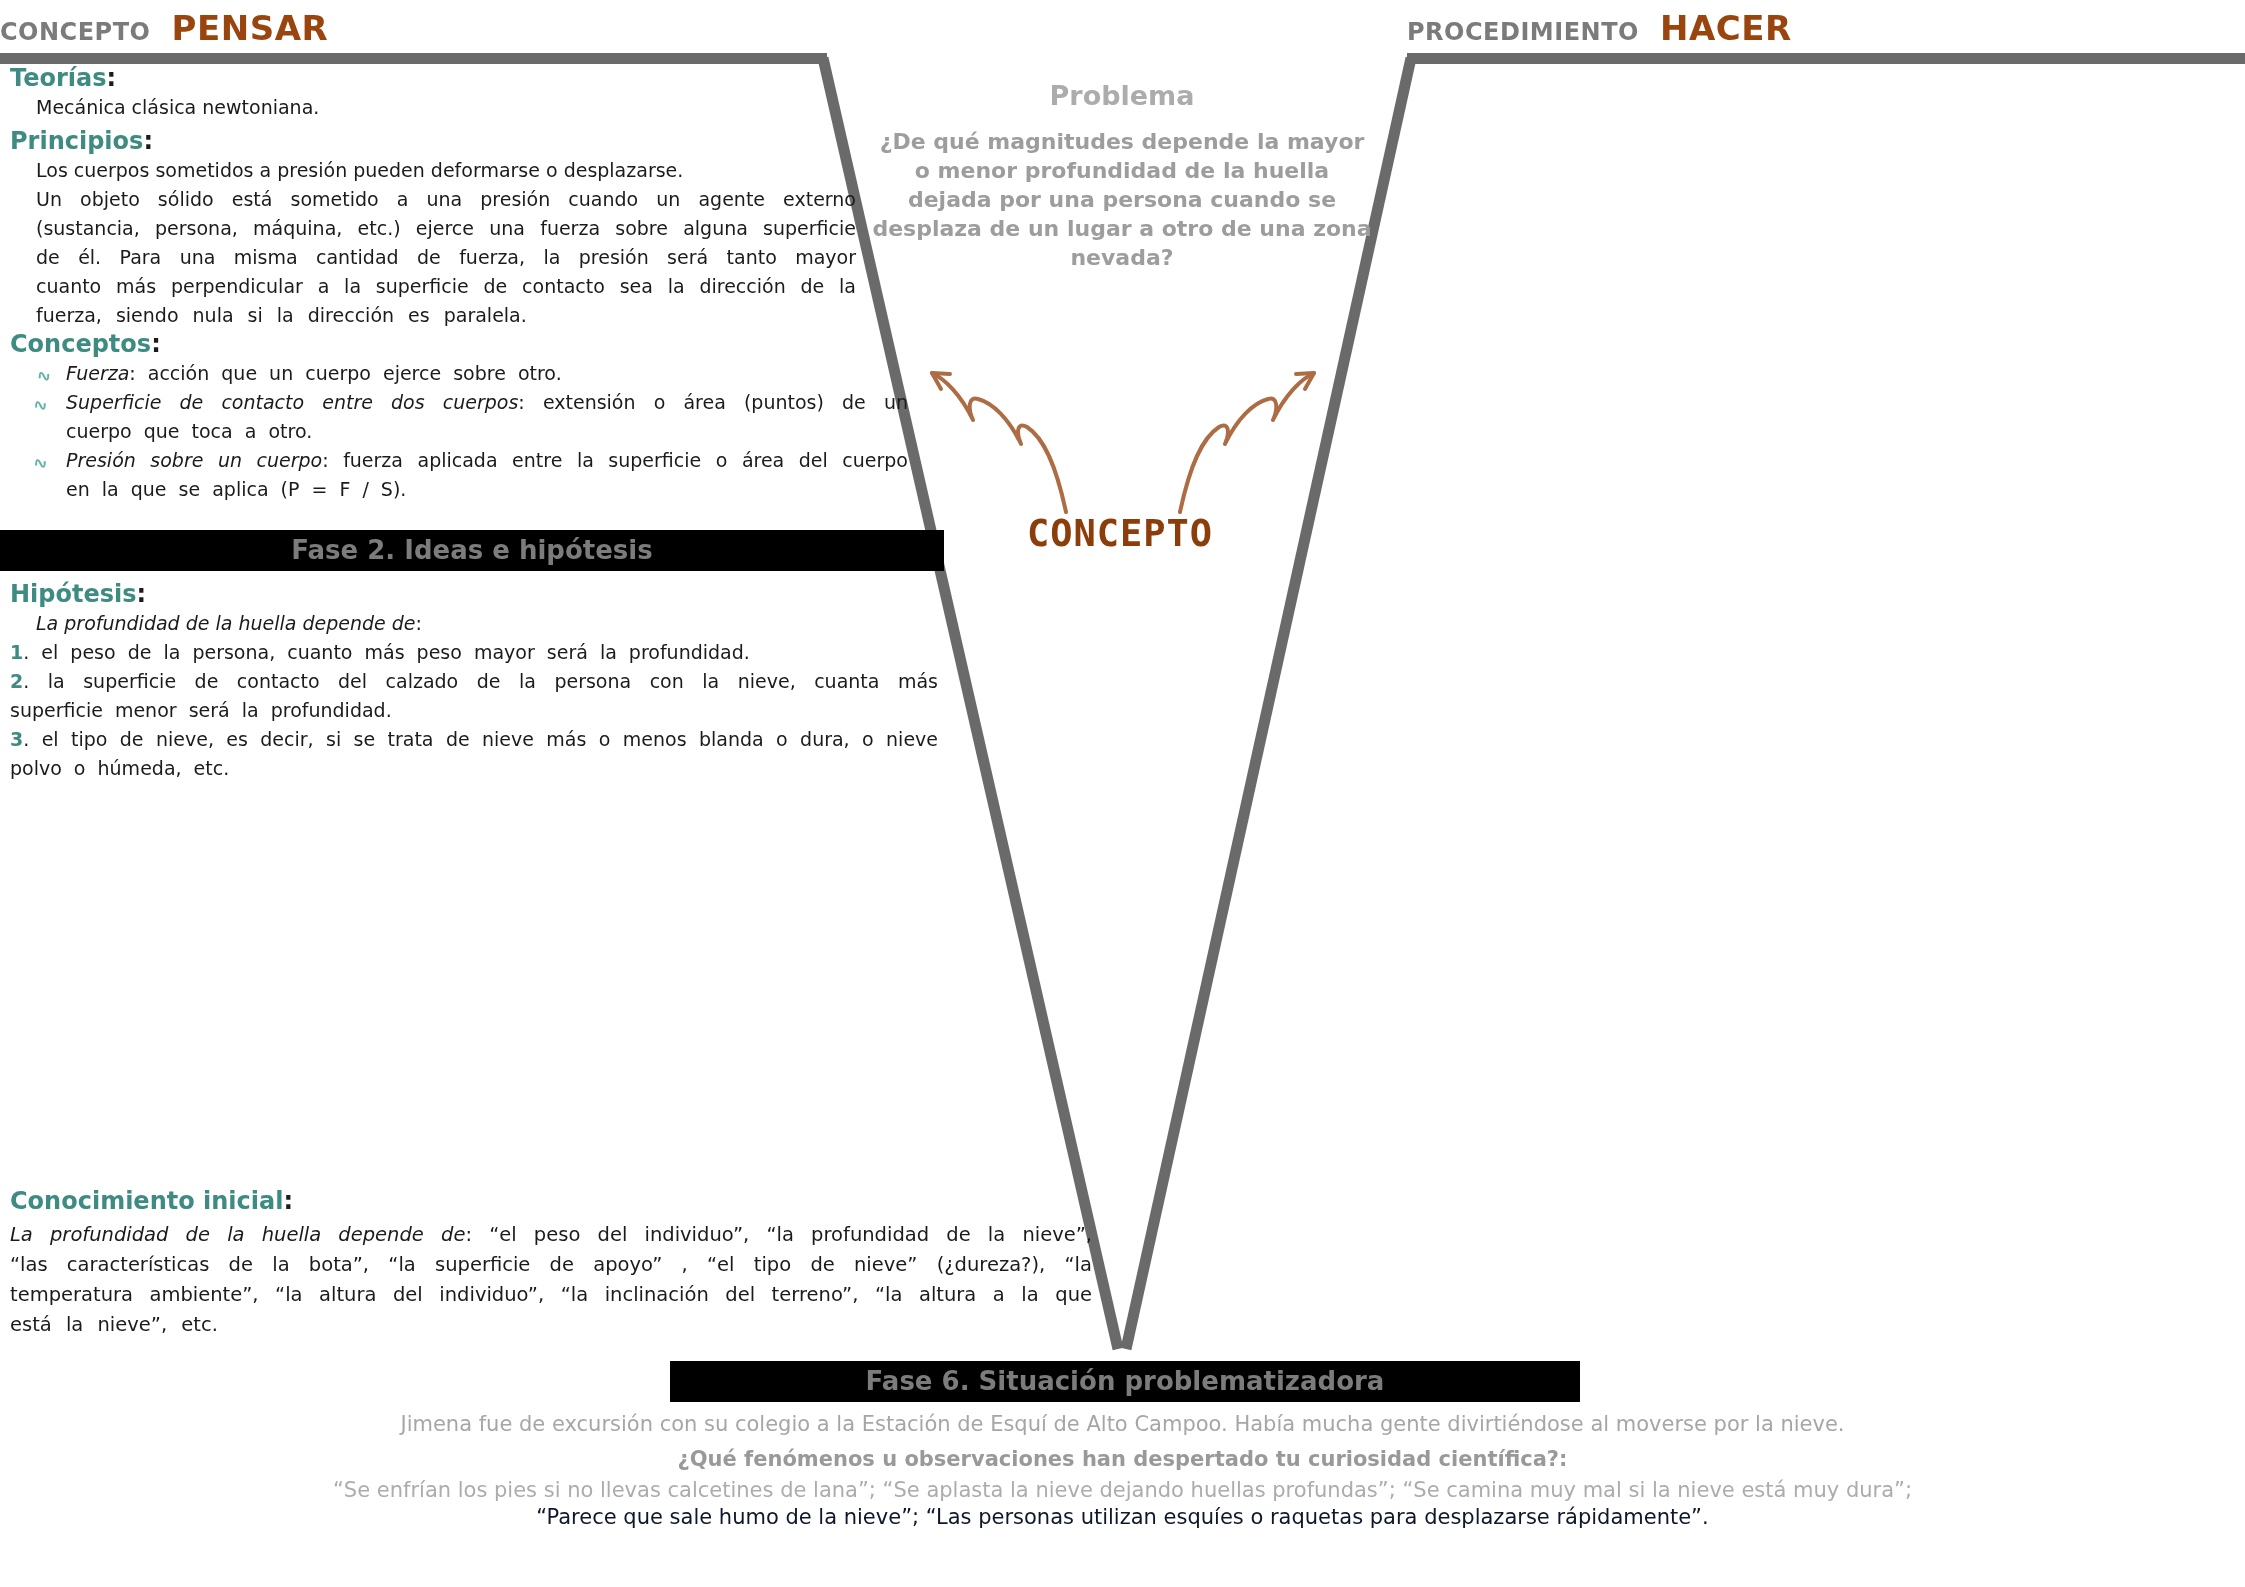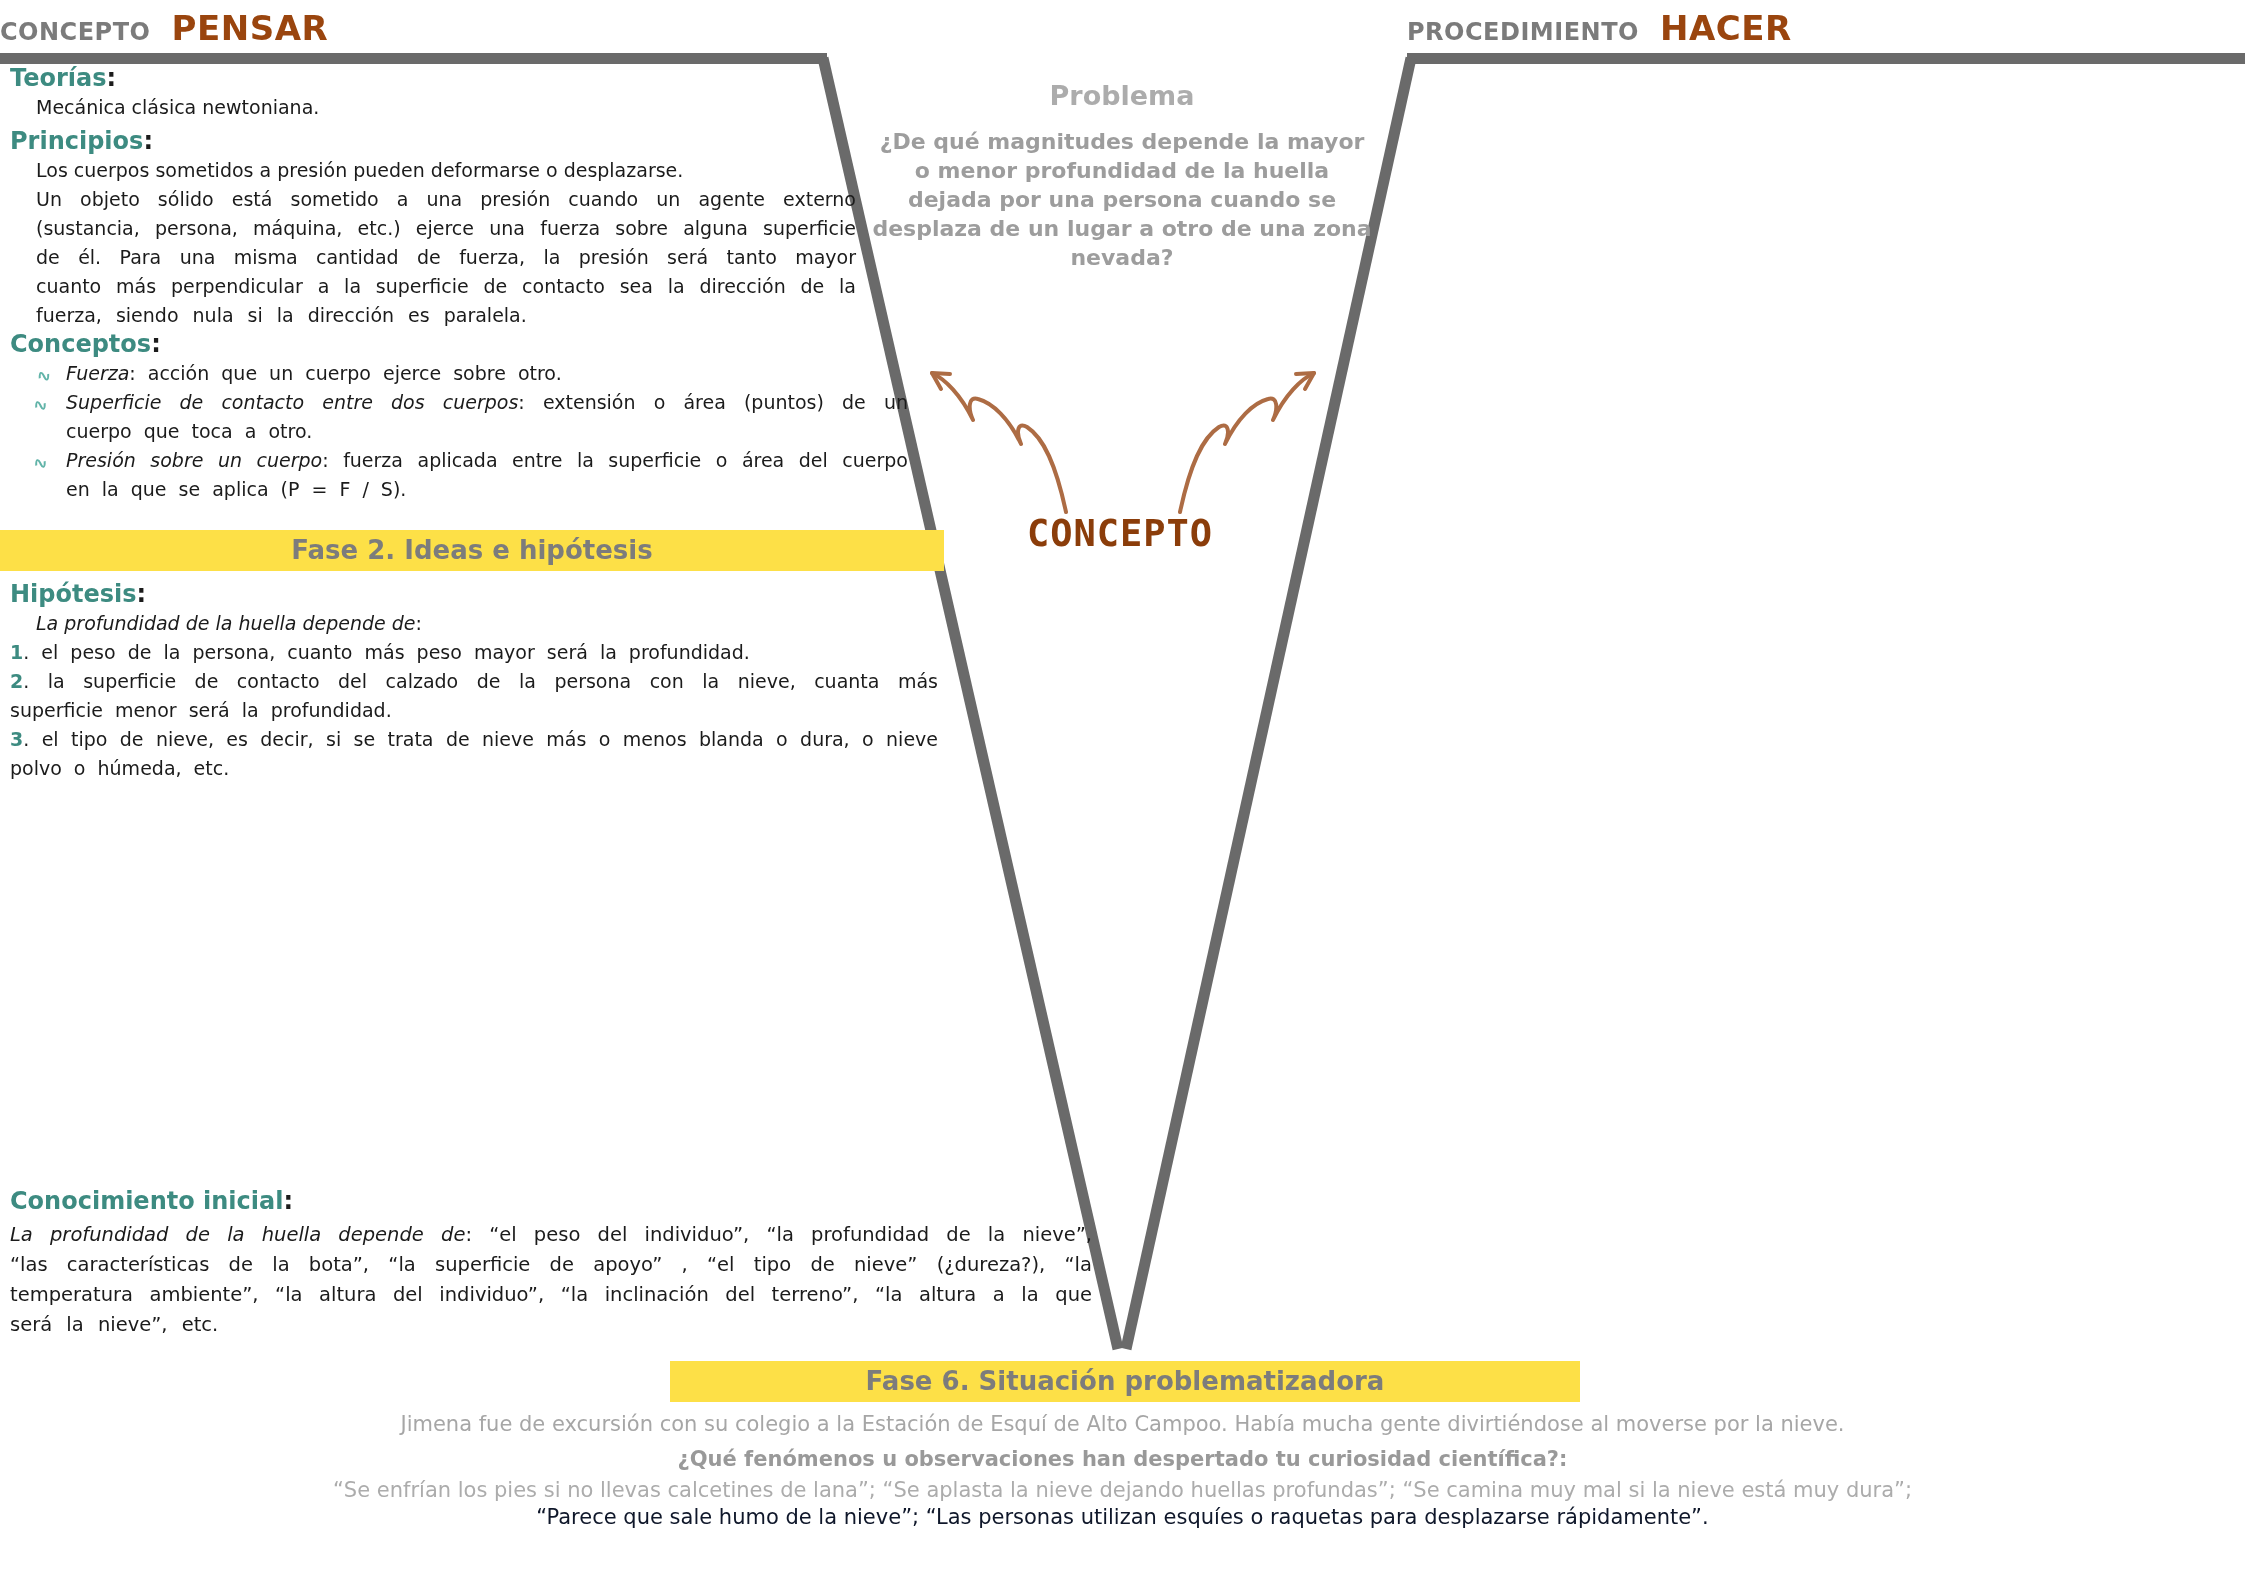--- a/index.html
+++ b/index.html
@@ -35,21 +35,21 @@
   .bullet-icon{flex:0 0 30px;color:#62b4a9;font-weight:bold;font-size:18px;
                transform:rotate(-14deg);transform-origin:center;}
   .bullet-text{text-align:justify;word-spacing:6px;}
   .hyp{margin:0;text-align:justify;word-spacing:6px;}
   .hypnum{color:#3d8b81;font-weight:bold;}
 
   .hipotesis{position:absolute;left:10px;top:580px;width:928px;font-size:19px;line-height:29px;}
   .conocimiento{position:absolute;left:10px;top:1186px;width:1082px;font-size:19.5px;line-height:30px;}
 
   
-  .fasebar{position:absolute;height:41px;background:#fde047;text-align:center;
+  .fasebar{position:absolute;height:41px;background:#000000;text-align:center;
            font-size:26px;font-weight:bold;color:#7c7c7c;line-height:41px;}
   .fase2{left:0;top:530px;width:944px;}
   .fase1{left:670px;top:1361px;width:910px;}
 
   
   .bline{position:absolute;left:0;width:2245px;text-align:center;}
   .b1{top:1412px;font-size:21px;color:#a6a6a6;}
   .b2{top:1447px;font-size:21px;font-weight:bold;color:#999999;}
   .b3{top:1478px;font-size:21px;color:#acacac;}
   .b4{top:1505px;font-size:21px;color:#0f172a;}
@@ -120,21 +120,21 @@
   <div class="hipotesis">
     <p class="sec-label"><span class="teal">Hipótesis</span><span class="dark">:</span></p>
     <p class="indent"><i>La profundidad de la huella depende de</i><span>:</span></p>
     <p class="hyp indent"><span class="hypnum">1</span><span>. el peso de la persona, cuanto más peso mayor será la profundidad.</span></p>
     <p class="hyp indent"><span class="hypnum">2</span><span>. la superficie de contacto del calzado de la persona con la nieve, cuanta más superficie menor será la profundidad.</span></p>
     <p class="hyp indent"><span class="hypnum">3</span><span>. el tipo de nieve, es decir, si se trata de nieve más o menos blanda o dura, o nieve polvo o húmeda, etc.</span></p>
   </div>
 
   <div class="conocimiento">
     <p class="sec-label"><span class="teal">Conocimiento inicial</span><span class="dark">:</span></p>
-    <p class="just" style="margin:4px 0 0 0"><i>La profundidad de la huella depende de</i><span>: “el peso del individuo”, “la profundidad de la nieve”, “las características de la bota”, “la superficie de apoyo” , “el tipo de nieve” (¿dureza?), “la temperatura ambiente”, “la altura del individuo”, “la inclinación del terreno”, “la altura a la que será la nieve”, etc.</span></p>
+    <p class="just" style="margin:4px 0 0 0"><i>La profundidad de la huella depende de</i><span>: “el peso del individuo”, “la profundidad de la nieve”, “las características de la bota”, “la superficie de apoyo” , “el tipo de nieve” (¿dureza?), “la temperatura ambiente”, “la altura del individuo”, “la inclinación del terreno”, “la altura a la que está la nieve”, etc.</span></p>
   </div>
 
   <div class="fasebar fase1">
     <span>Fase 6. Situación problematizadora</span>
   </div>
 
   <div class="bline b1">Jimena fue de excursión con su colegio a la Estación de Esquí de Alto Campoo. Había mucha gente divirtiéndose al moverse por la nieve.</div>
   <div class="bline b2">¿Qué fenómenos u observaciones han despertado tu curiosidad científica?:</div>
   <div class="bline b3">“Se enfrían los pies si no llevas calcetines de lana”; “Se aplasta la nieve dejando huellas profundas”; “Se camina muy mal si la nieve está muy dura”;</div>
   <div class="bline b4">“Parece que sale humo de la nieve”; “Las personas utilizan esquíes o raquetas para desplazarse rápidamente”.</div>

